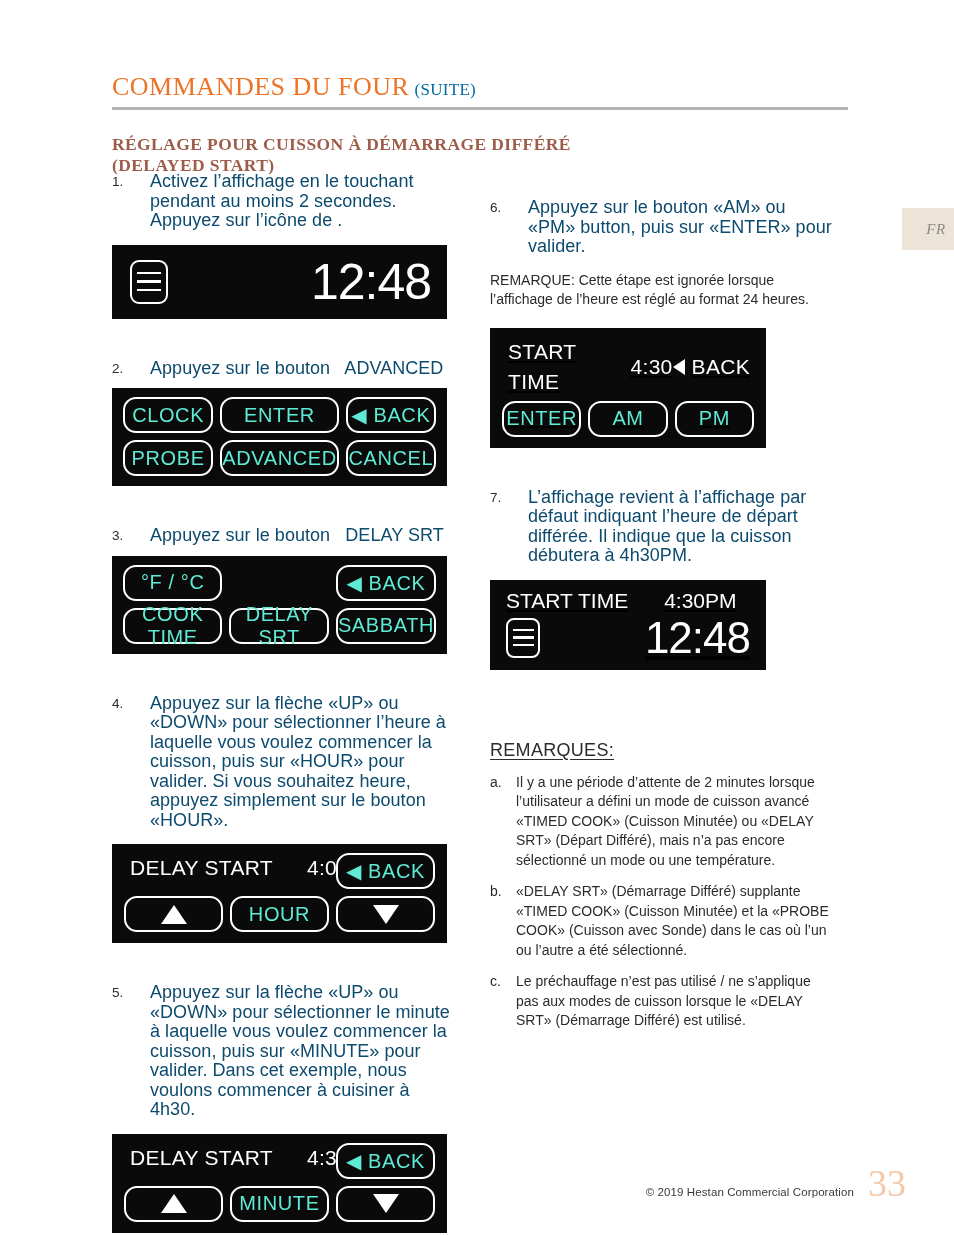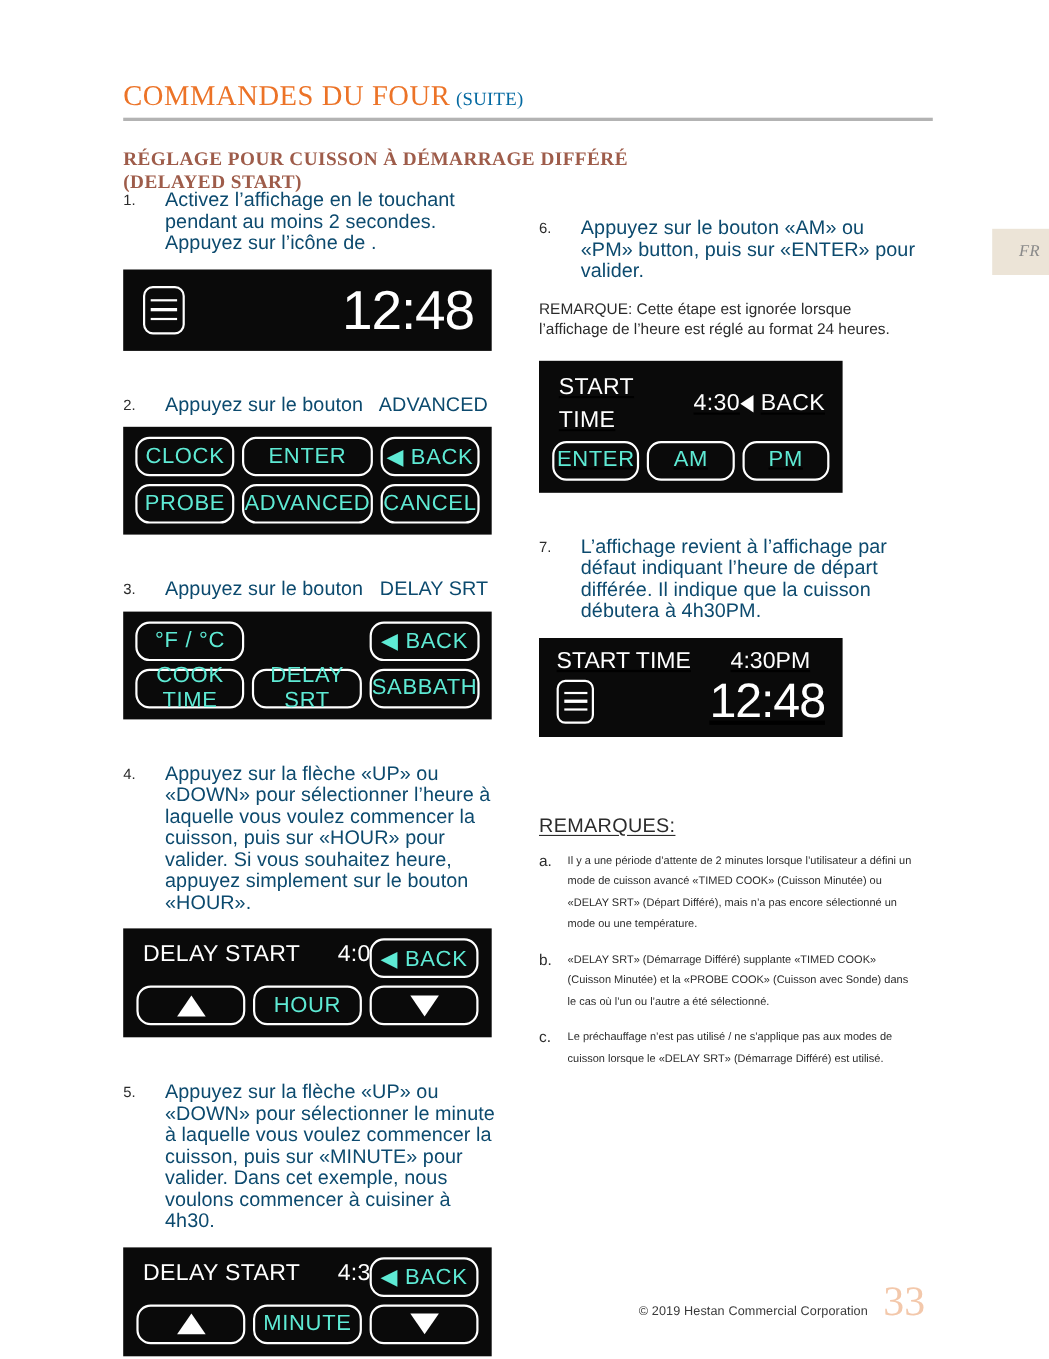--- a/index.html
+++ b/index.html
@@ -224,31 +224,31 @@
     color: #2b2b2b;
     text-decoration: underline;
     text-underline-offset: 3px;
     letter-spacing: 0.3px;
   }
   .rem-item { display: flex; align-items: flex-start; margin-top: 12px; }
   .rem-letter {
     width: 26px; flex: 0 0 26px;
     font-size: 14px; line-height: 19.5px; color: #2b2b2b;
   }
-  .rem-text { flex: 1; font-size: 10px; line-height: 19.5px; color: #2b2b2b; }
+  .rem-text { flex: 1; font-size: 14px; line-height: 19.5px; color: #2b2b2b; }
 
   
   .footer {
     position: absolute;
     left: 0; right: 0;
     top: 1168px;
     display: flex;
     align-items: baseline;
     justify-content: flex-end;
-    padding-right: 113px;
+    padding-right: 48px;
   }
   .copyright {
     font-size: 11.5px;
     color: #3a3a3a;
     letter-spacing: 0.1px;
   }
   .page-number {
     font-family: "Liberation Serif", serif;
     font-size: 38px;
     color: #f3c8ab;

